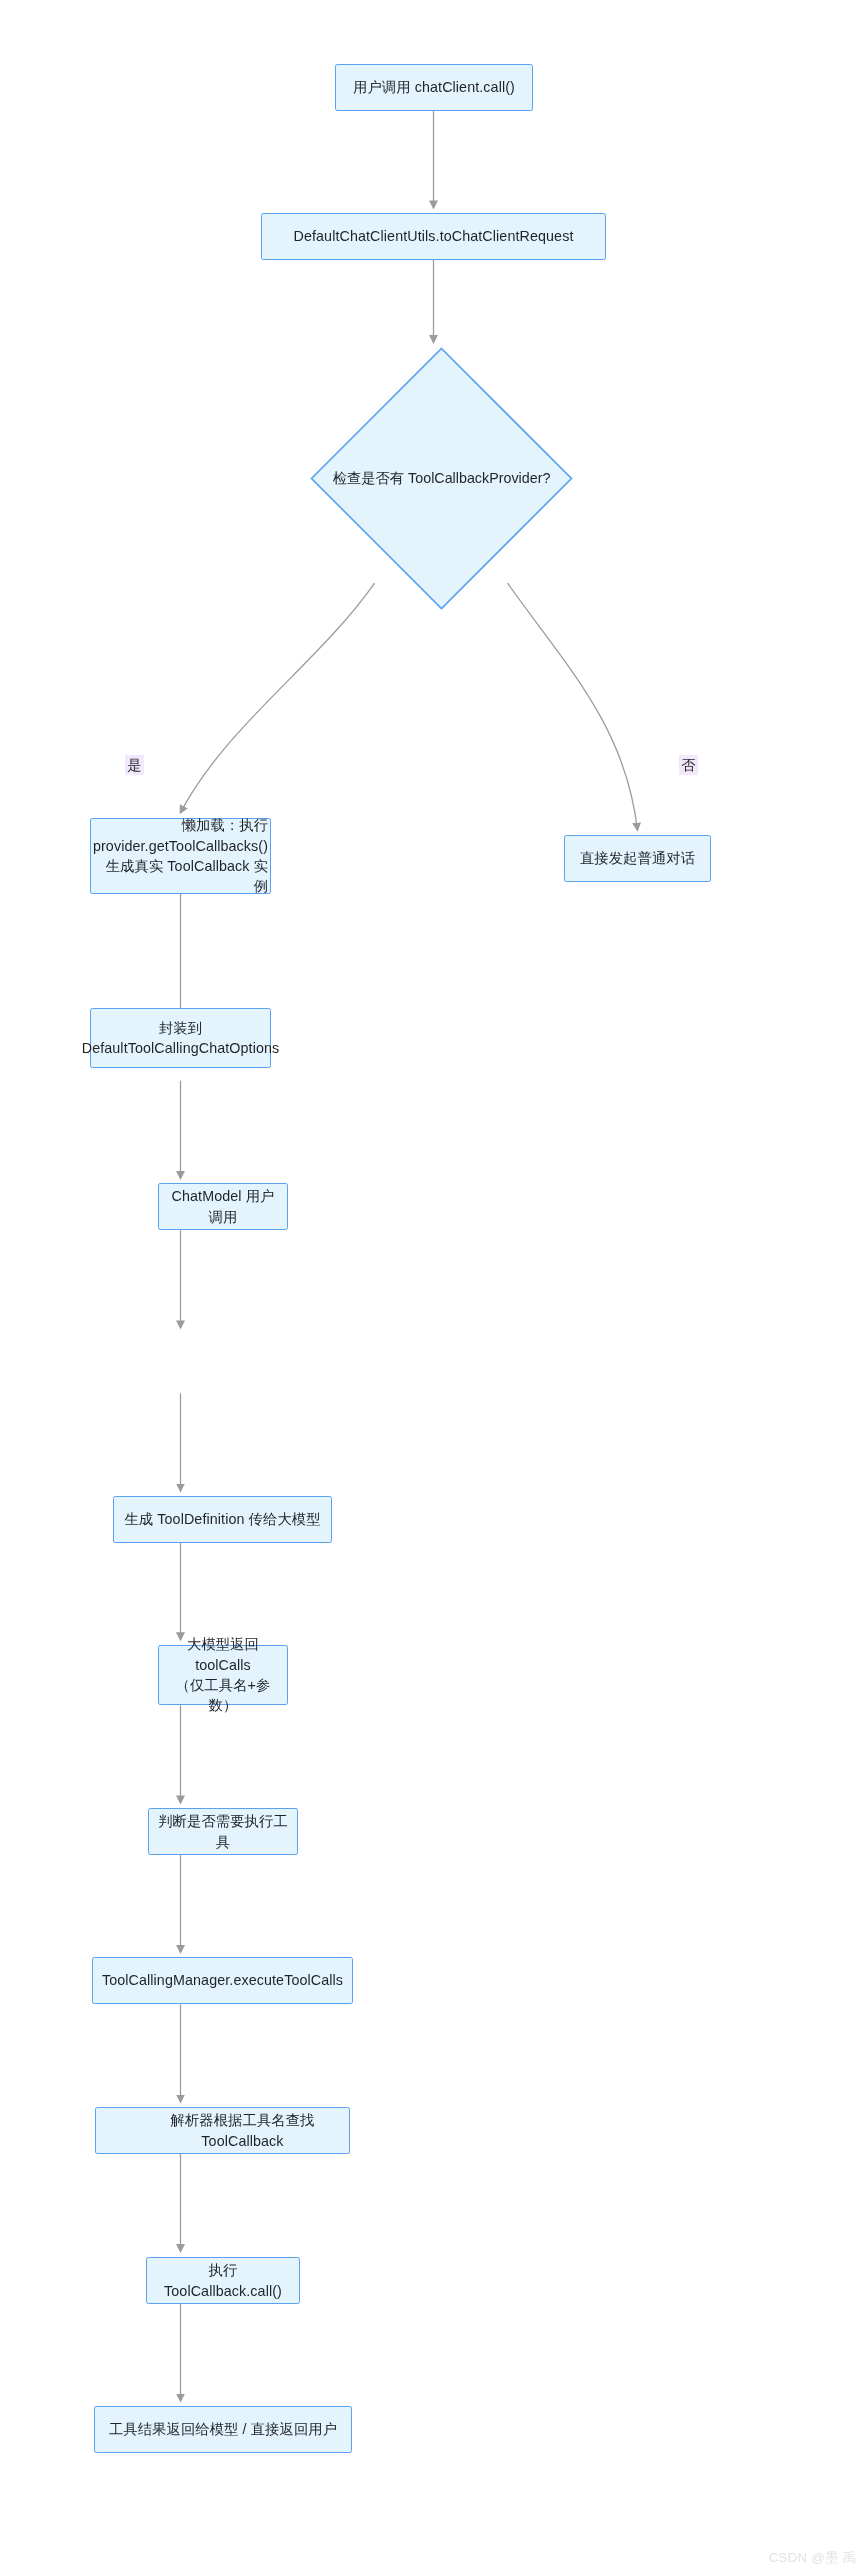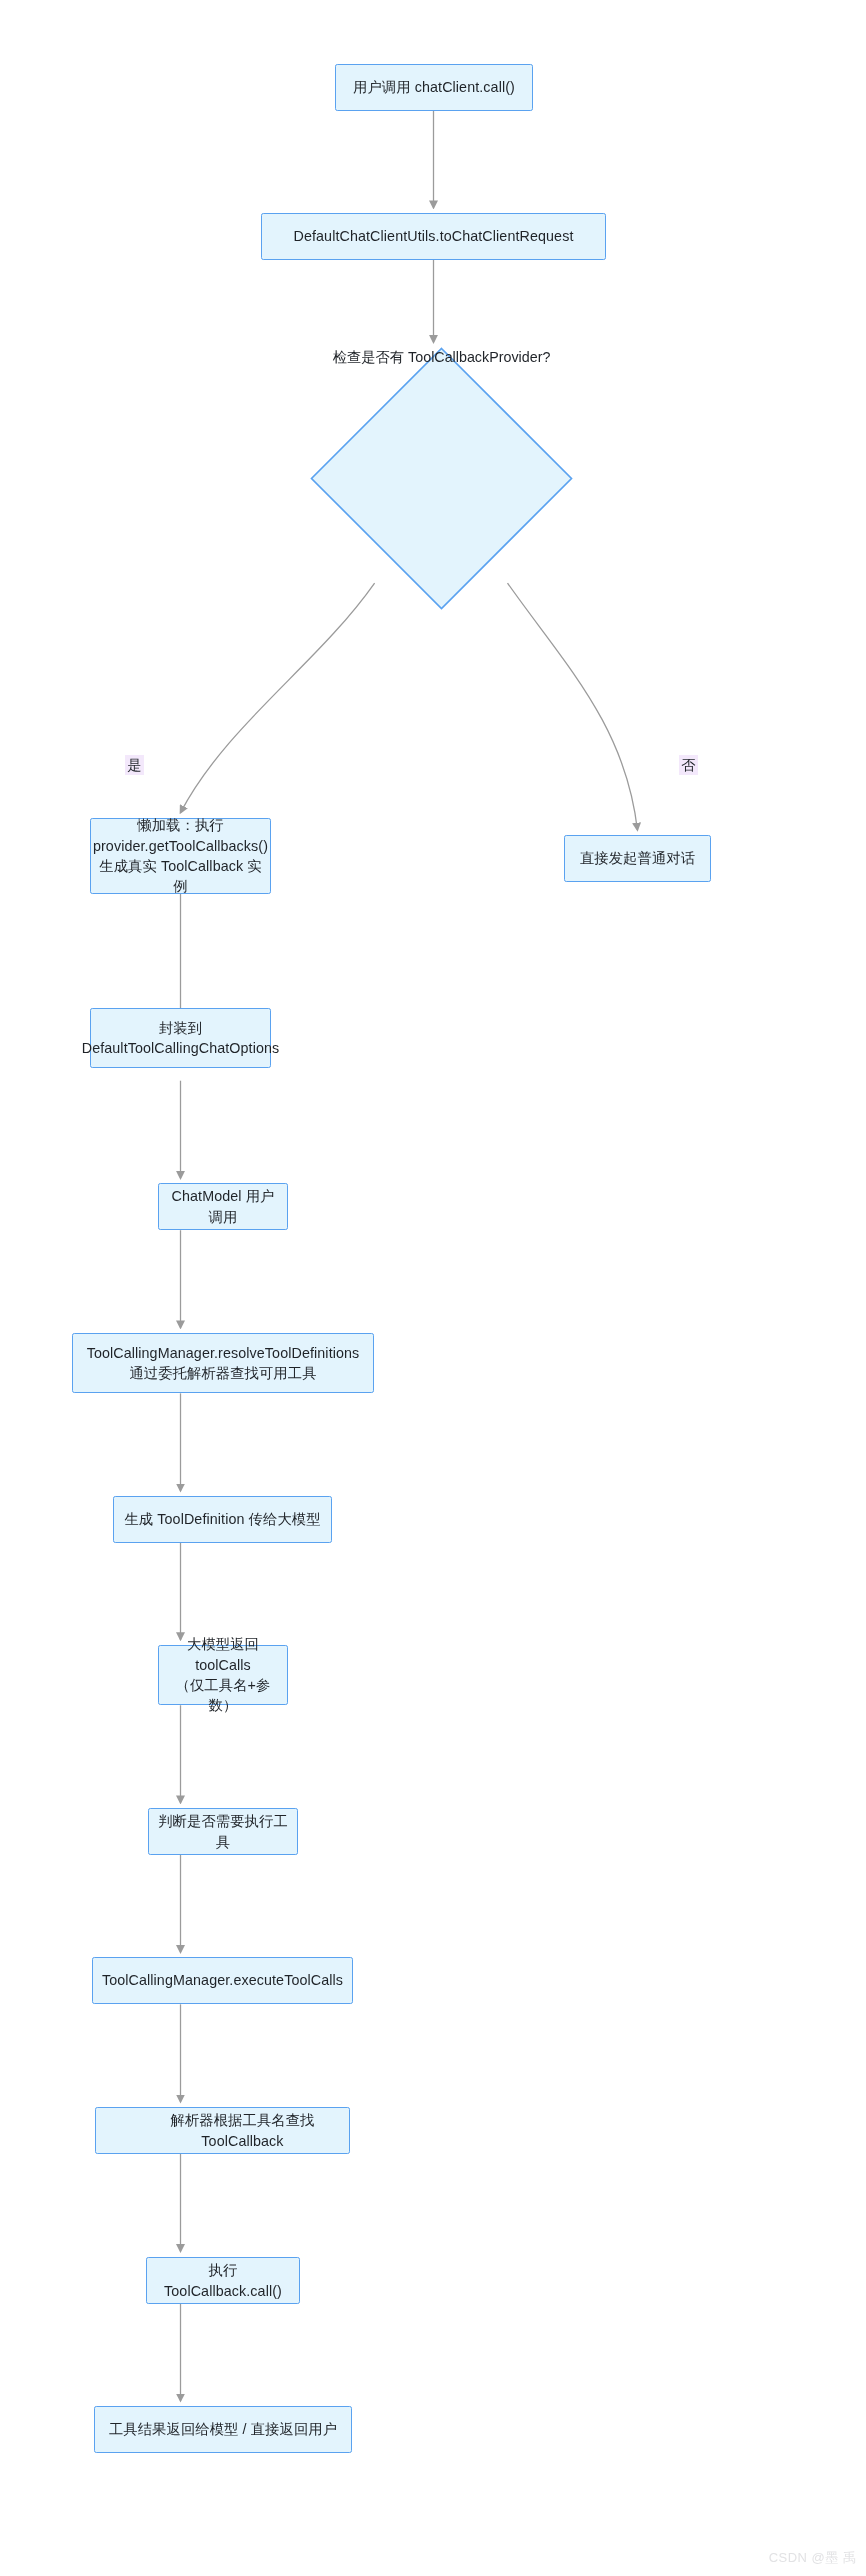--- a/index.html
+++ b/index.html
@@ -59,20 +59,21 @@
     width: 100%;
     height: 100%;
   }
   .diamond .dlabel {
     position: absolute;
     left: 0;
     top: 0;
     width: 100%;
     height: 100%;
     display: flex;
+    align-items: center;
     justify-content: center;
     text-align: center;
     font-size: 14.3px;
     line-height: 1.42;
     color: #1f2328;
   }
   .edge-label {
     position: absolute;
     background: #f3e8fb;
     color: #1f2328;
@@ -140,43 +141,39 @@
   </div>
 
   <div class="edge-label" style="left:125px; top:755px;">
     <span>是</span>
   </div>
 
   <div class="edge-label" style="left:679px; top:755px;">
     <span>否</span>
   </div>
 
-  <div class="node" style="left:90px; top:818px; width:181px; height:76px;">
+  <div class="node" style="left:90px; top:818px; width:181px; height:76px;text-align:right;">
     <span class="txt">懒加载：执行
 provider.getToolCallbacks()
 生成真实 ToolCallback 实例</span>
   </div>
 
   <div class="node" style="left:564px; top:835px; width:147px; height:47px;">
     <span class="txt">直接发起普通对话</span>
   </div>
 
   <div class="node" style="left:90px; top:1008px; width:181px; height:60px;">
     <span class="txt">封装到
 DefaultToolCallingChatOptions</span>
   </div>
 
   <div class="node" style="left:158px; top:1183px; width:130px; height:47px;">
     <span class="txt">ChatModel 用户调用</span>
   </div>
 
-  <div class="node" style="left:72px; top:1333px; width:302px; height:60px;">
-    <span class="txt">ToolCallingManager.resolveToolDefinitions
-通过委托解析器查找可用工具</span>
-  </div>
 
   <div class="node" style="left:113px; top:1496px; width:219px; height:47px;">
     <span class="txt">生成 ToolDefinition 传给大模型</span>
   </div>
 
   <div class="node" style="left:158px; top:1645px; width:130px; height:60px;">
     <span class="txt">大模型返回 toolCalls
 （仅工具名+参数）</span>
   </div>
 

